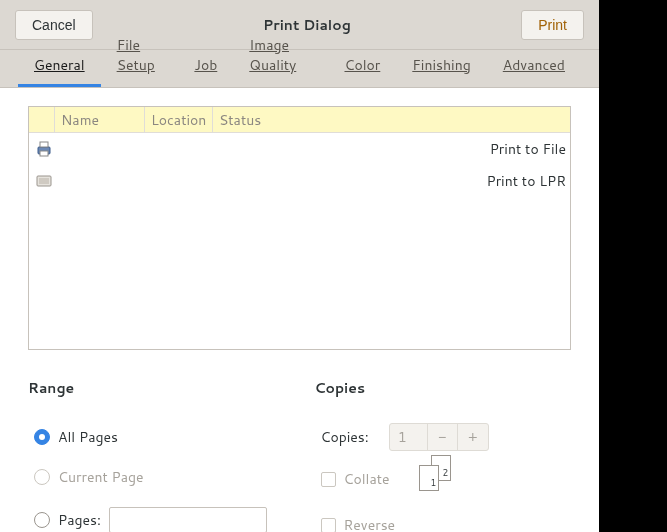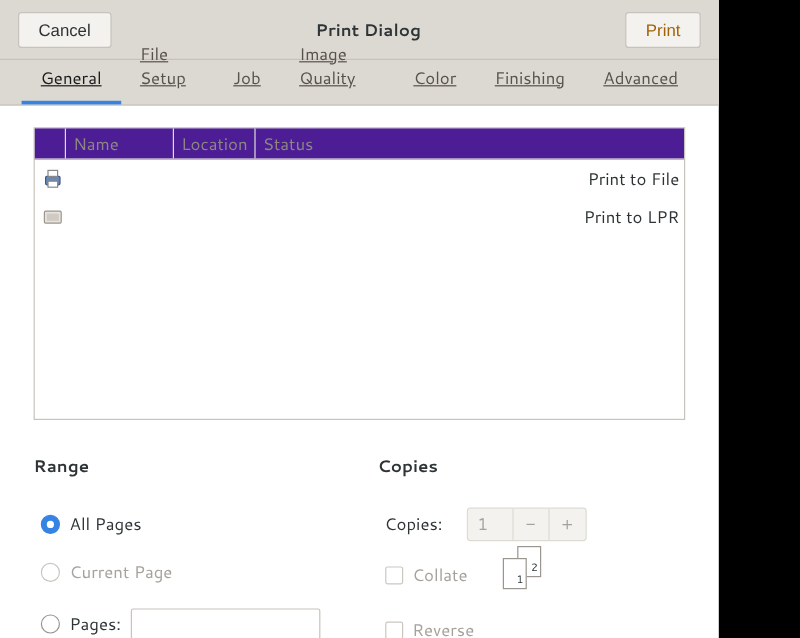--- a/index.html
+++ b/index.html
@@ -66,21 +66,21 @@
   .content {
     padding: 18px 28px 10px;
   }
   .list {
     border: 1px solid #c7c2bb;
     height: 244px;
     background: #fff;
   }
   .list-header {
     display: flex;
-    background: #4c1d95;
+    background: #fef9c3;
     border-bottom: 1px solid #e0ddd8;
     height: 26px;
     align-items: center;
     color: #8b8781;
     font-size: 14px;
   }
   .lh-cell {
     padding: 0 6px;
     border-right: 1px solid #e0ddd8;
     height: 100%;

